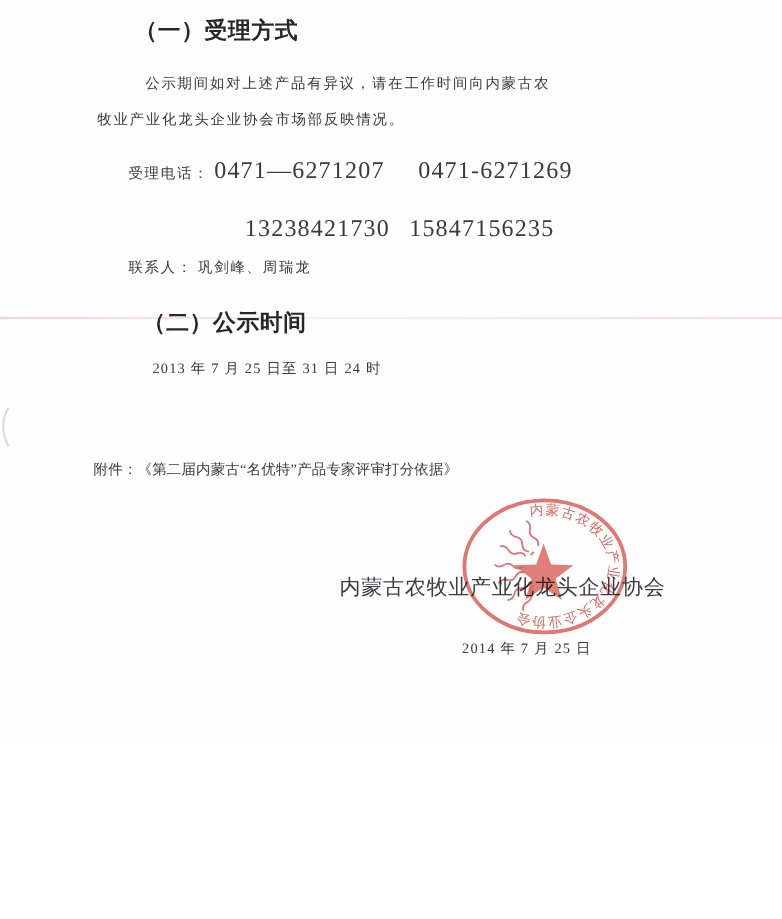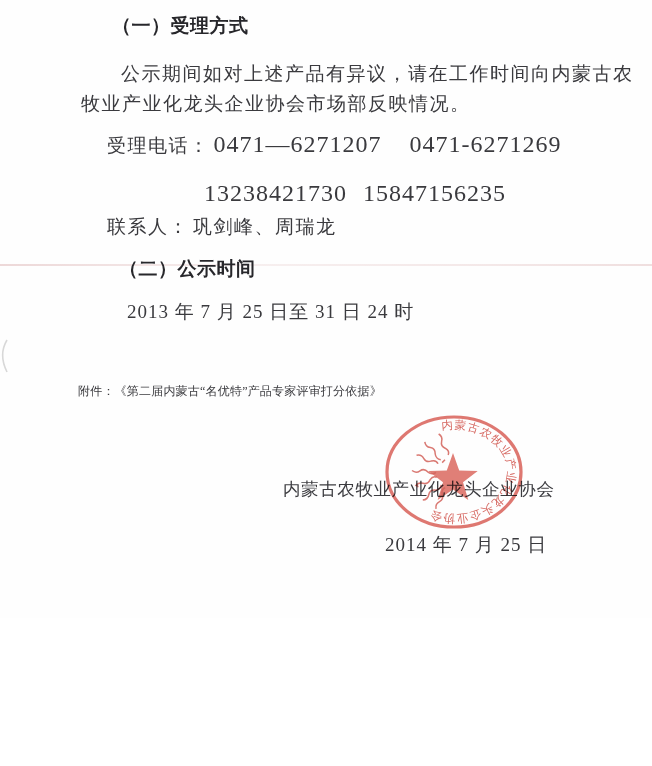--- a/index.html
+++ b/index.html
@@ -10,22 +10,22 @@
     overflow:hidden;
     font-family:"Liberation Serif","DejaVu Serif",serif;
     color:#3a3a3e;
   }
   .line{position:absolute;white-space:nowrap;}
   .heading{
     font-family:"Liberation Sans","DejaVu Sans",sans-serif;
     font-weight:bold;color:#27272b;
     font-size:19px;letter-spacing:0.5px;
   }
-  .body-text{font-size:19px;letter-spacing:1.5px;}
-  .digits{font-size:24px;letter-spacing:1px;}
+  .body-text{font-size:12px;letter-spacing:1.5px;}
+  .digits{font-size:20px;letter-spacing:1px;}
   .attach-text{font-size:12px;letter-spacing:0.2px;}
   .sig-text{font-size:17.5px;letter-spacing:0.6px;color:#3c3c40;}
   .page-num{font-size:15px;letter-spacing:2px;color:#b91c1c;}
   .fold-line{
     position:absolute;left:0;top:264px;width:652px;height:2px;
     background:linear-gradient(to right,
       rgba(228,196,196,0.65),rgba(238,220,220,0.45) 40%,
       rgba(236,214,214,0.55) 75%,rgba(230,202,202,0.6));
   }
   .curl-artifact{position:absolute;left:0;top:334px;}

